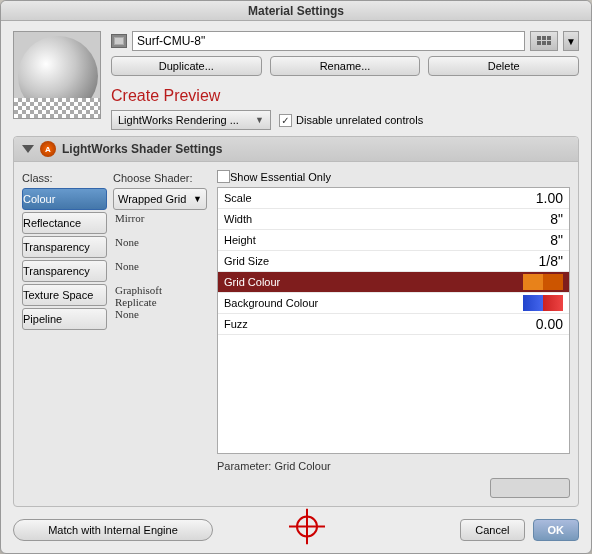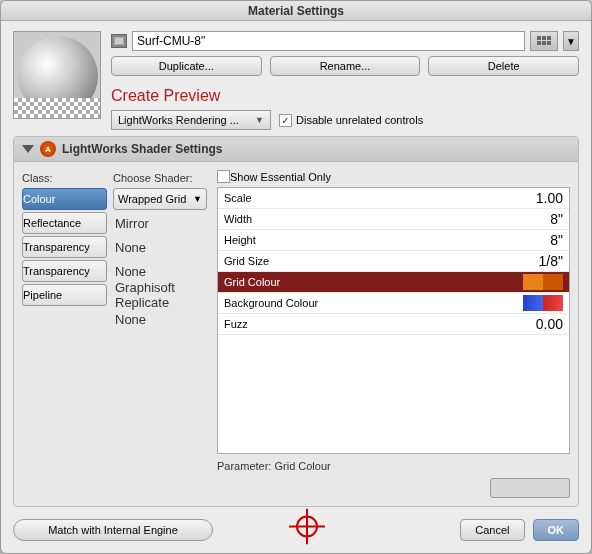--- a/index.html
+++ b/index.html
@@ -303,24 +303,24 @@
       align-items: center;
       justify-content: space-between;
       padding: 2px 4px;
       font-size: 11px;
       cursor: pointer;
     }
 
     .shader-text {
       height: 22px;
       display: flex;
-      align-items: center;
       padding: 0 2px;
-      font-size: 13px;
+      font-size: 11px;
       color: #333;
+      font-family: Liberation Serif, serif;
     }
 
     
     .right-panel {
       flex: 1;
       display: flex;
       flex-direction: column;
       gap: 4px;
     }
 
@@ -530,20 +530,23 @@
               <div class="class-item">
                 <span>Reflectance</span>
               </div>
               <div class="class-item">
                 <span>Transparency</span>
               </div>
               <div class="class-item">
                 <span>Transparency</span>
               </div>
               <div class="class-item">
+                <span>Texture Space</span>
+              </div>
+              <div class="class-item">
                 <span>Pipeline</span>
               </div>
             </div>
 
             <div class="shader-items">
               <div class="shader-select">
                 <span>Wrapped Grid</span>
                 <span style="font-size:9px;">▼</span>
               </div>
               <div class="shader-text">

